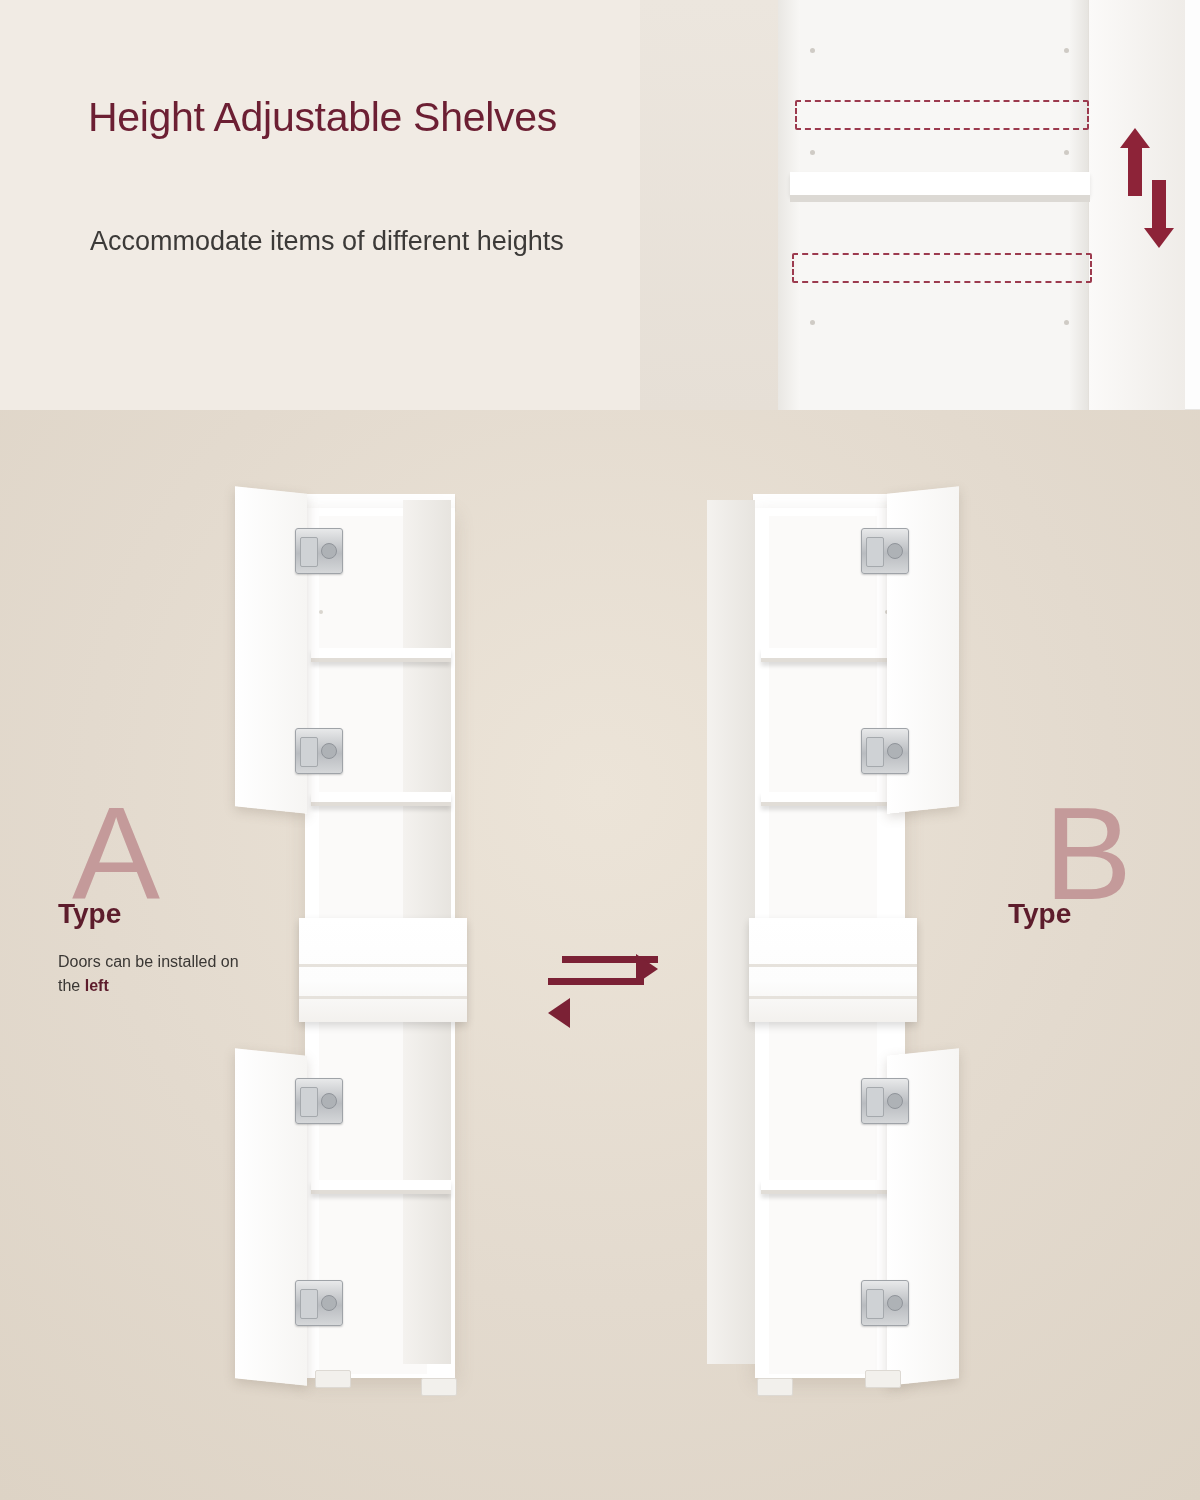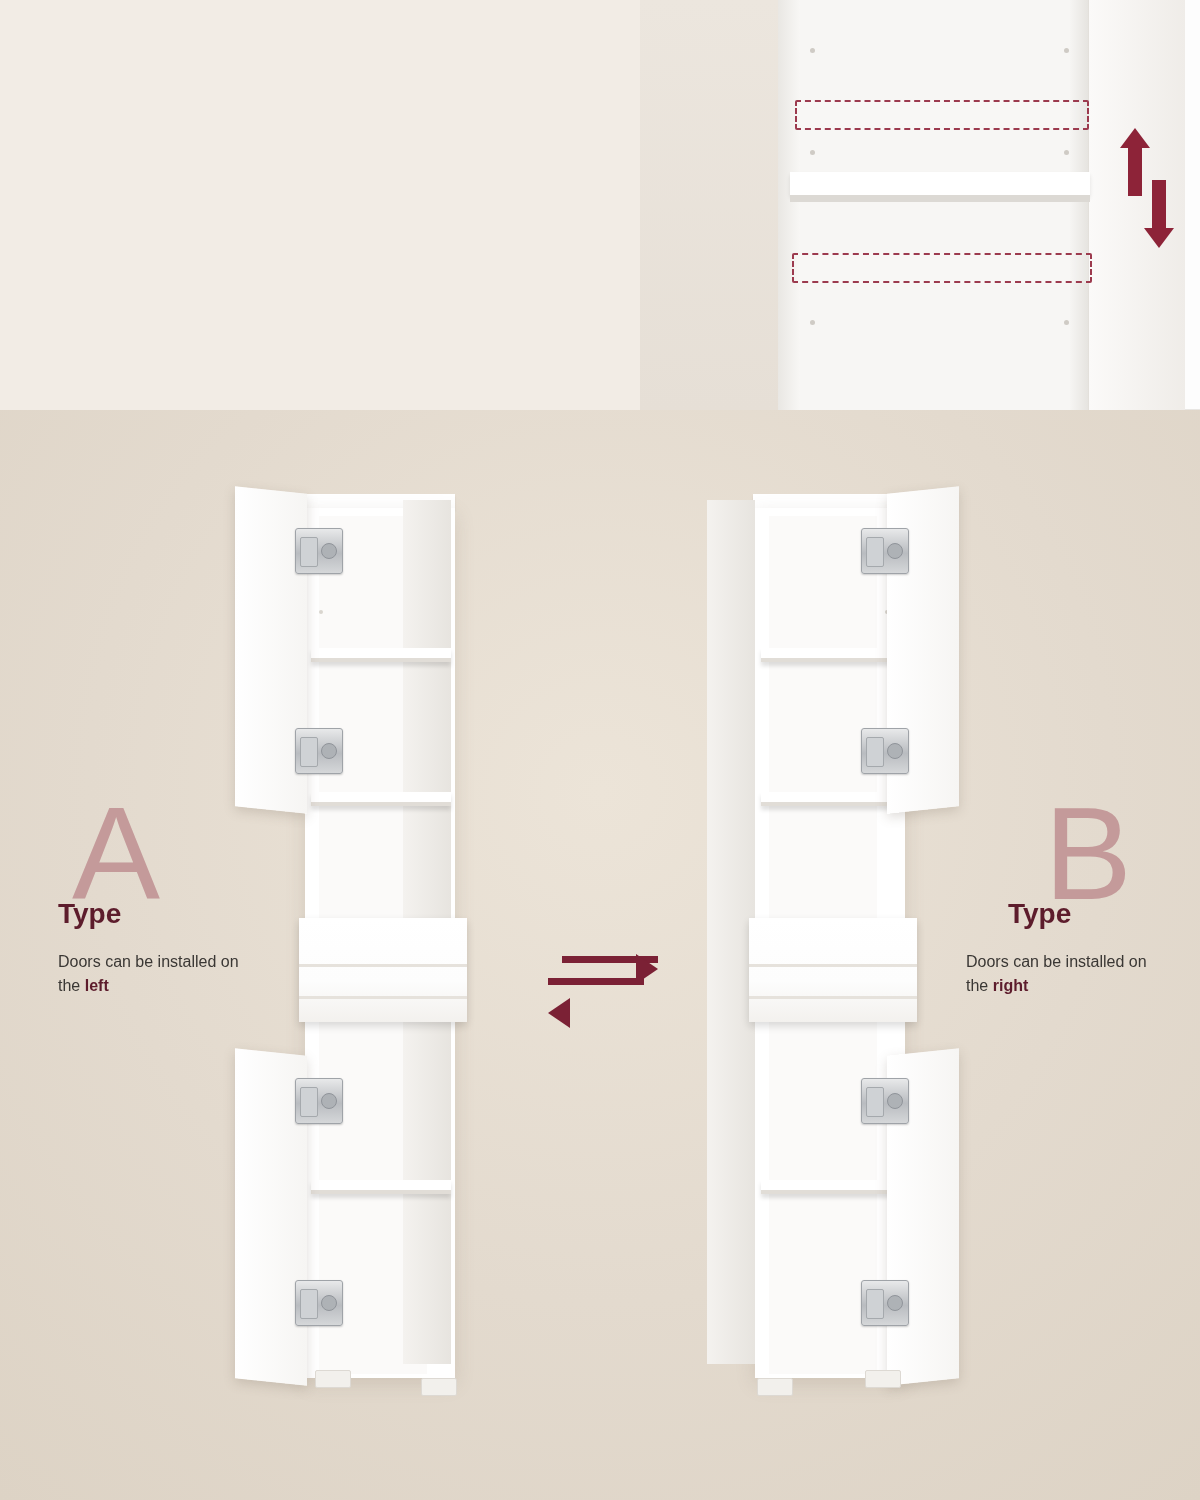--- a/index.html
+++ b/index.html
@@ -336,20 +336,24 @@
 
   .peg { position: absolute; width: 4px; height: 4px; border-radius: 50%; background: #d9d5cf; }
 </style>
 </head>
 <body>
 
 <div class="page">
 
   <div class="top-panel">
 
+    <div class="top-left">
+      <div class="headline">Height Adjustable Shelves</div>
+      <div class="subline">Accommodate items of different heights</div>
+    </div>
 
     <div class="top-right">
       <div class="cab-body"></div>
       <div class="cab-back"></div>
       <div class="cab-left-wall"></div>
       <div class="cab-right-wall"></div>
       <div class="cab-outer-right"></div>
 
       <div class="hole" style="left:170px; top:48px;"></div>
       <div class="hole" style="left:170px; top:150px;"></div>
@@ -373,24 +377,20 @@
 
     <div class="letter a">A</div>
     <div class="type-label a">Type</div>
     <div class="type-desc a">
       <span>Doors can be installed on the</span>
       <b>left</b>
     </div>
 
     <div class="letter b">B</div>
     <div class="type-label b">Type</div>
-    <div class="type-desc b">
-      <span>Doors can be installed on the</span>
-      <b>right</b>
-    </div>
 
     <div class="swap">
       <div class="bar top">
           <span class="head-r"></span>
         </div>
       <div class="bar bot">
           <span class="head-l"></span>
         </div>
     </div>
 

